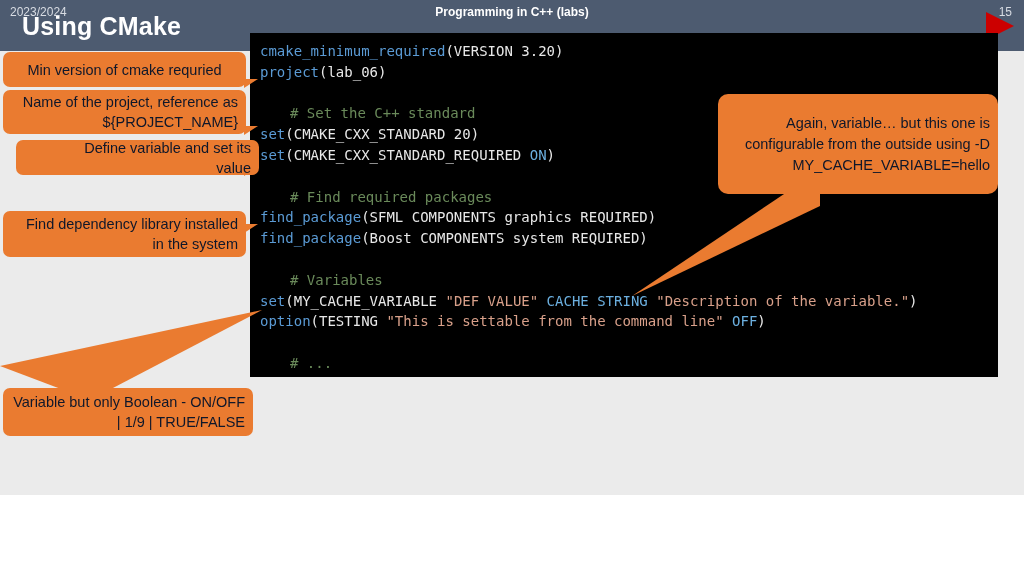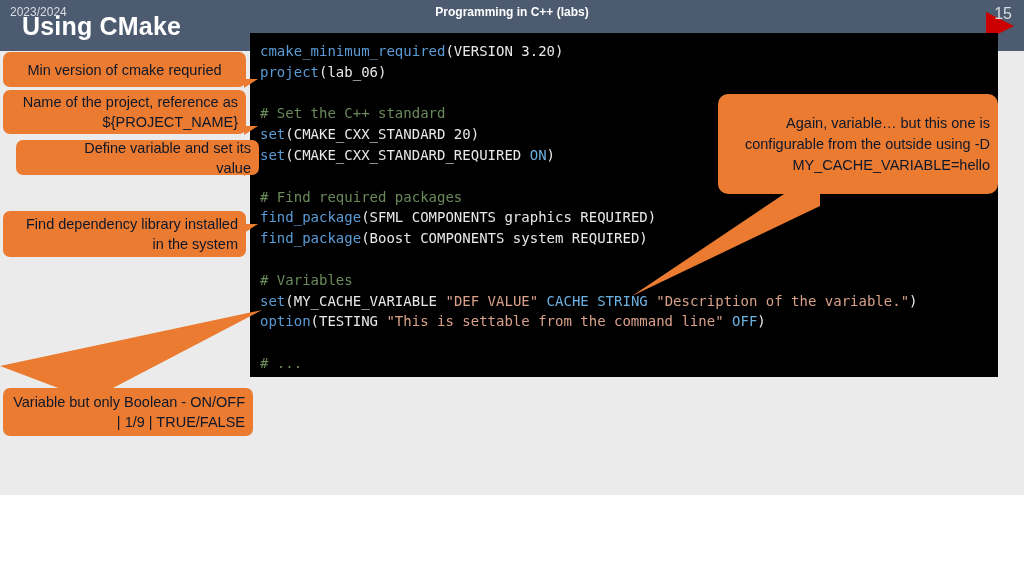--- a/index.html
+++ b/index.html
@@ -66,21 +66,21 @@
     padding: 8px 0 0 10px;
     font-family: "DejaVu Sans Mono", monospace;
     font-size: 14px;
     line-height: 20.8px;
     color: #e6e6e6;
     white-space: pre;
     overflow: hidden;
   }
   .code-line { height: 20.8px; }
   .tok-fn      { color: #5b9bd5; }
-  .tok-comment { color: #6a8a5a; }
+  .tok-comment { color: #6a8a5a; margin-left: 30px; }
   .tok-str     { color: #d9a08a; }
   .tok-kw      { color: #6cb0e0; }
   .tok-plain   { color: #e8e8e8; }
 
   
   .callout {
     position: absolute;
     background: #ea7b30;
     color: #0f172a;
     border-radius: 7px;
@@ -151,21 +151,21 @@
     left: 0; top: 5px;
     width: 1024px;
     text-align: center;
     font-size: 12px;
     font-weight: bold;
     color: #ffffff;
   }
   .footer-right {
     position: absolute;
     right: 12px; top: 5px;
-    font-size: 16px;
+    font-size: 12px;
     color: #d8dce3;
   }
 </style>
 </head>
 <body>
 
 <div class="slide">
 
   <div class="body-bg"></div>
 

